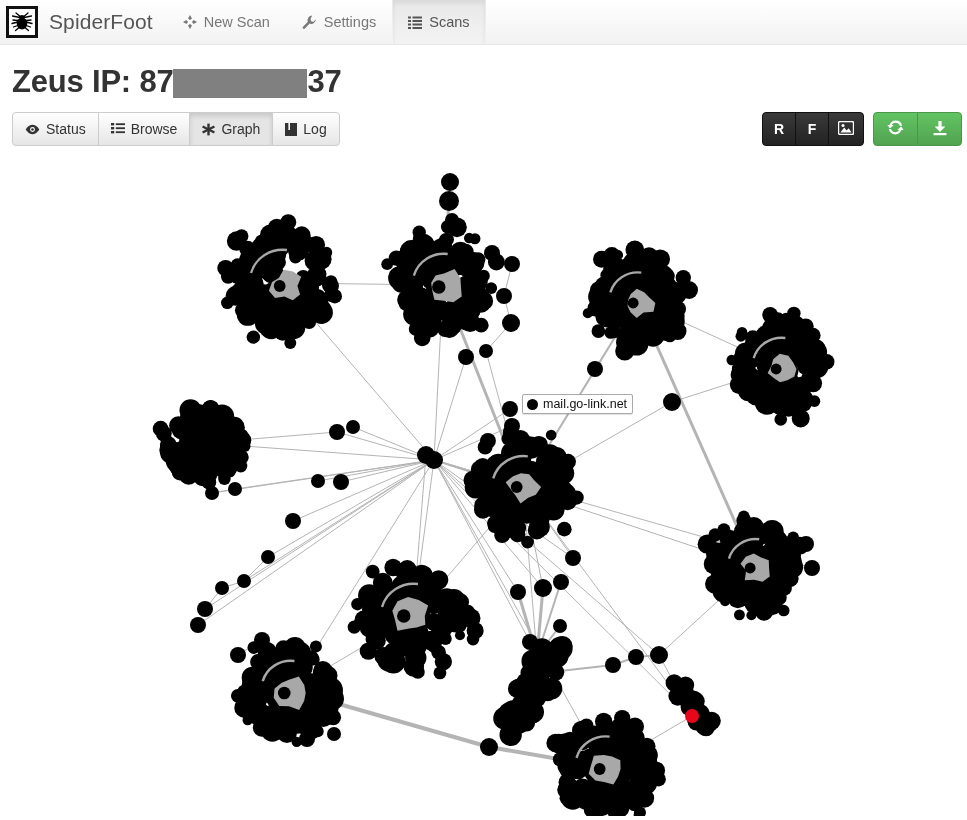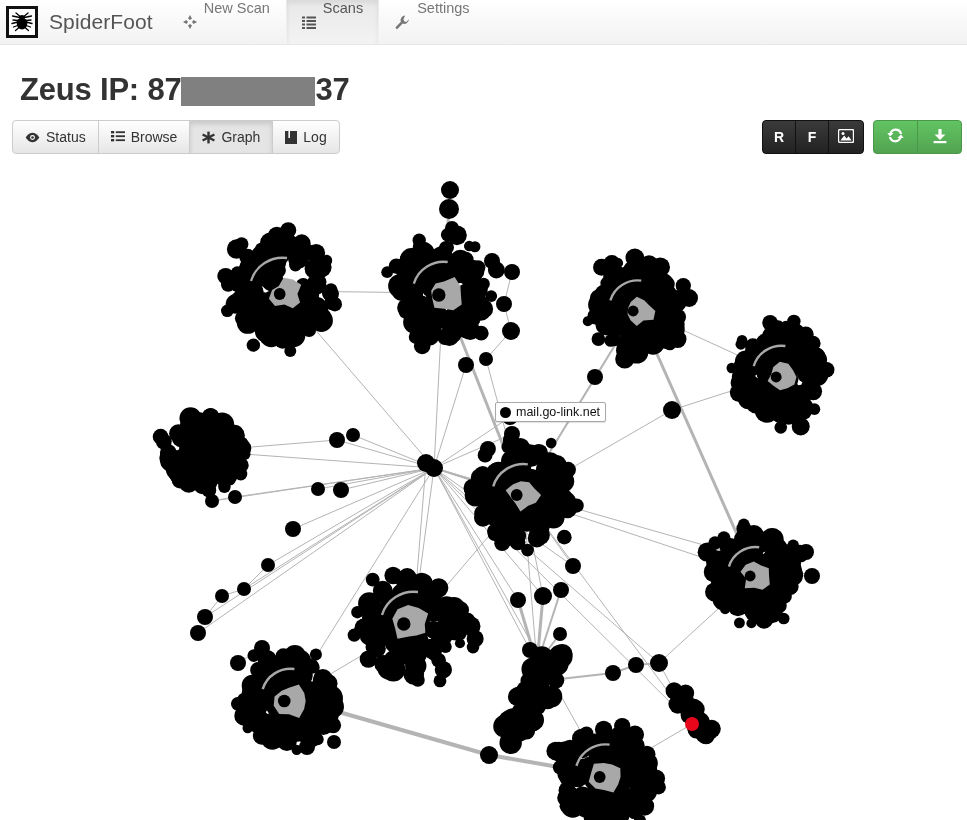--- a/index.html
+++ b/index.html
@@ -38,21 +38,21 @@
   .brand-text {
     font-size: 21px;
     color: #555;
     margin-left: 11px;
     font-weight: 400;
     letter-spacing: 0.1px;
     white-space: nowrap;
   }
   .nav-items { display: flex; align-items: stretch; }
   .nav-item {
-    display: flex; 
+    display: flex; align-items: center;
     padding: 0 15px;
     color: #777;
     font-size: 14.5px;
     text-decoration: none;
     border-left: 1px solid transparent;
     border-right: 1px solid transparent;
     white-space: nowrap;
   }
   .nav-item .ni-icon { margin-right: 7px; display: inline-flex; align-items: center; }
   .nav-item.active {
@@ -60,21 +60,21 @@
     color: #555;
     box-shadow: inset 0 3px 5px rgba(0,0,0,0.07);
   }
   .nav-right {
     margin-left: auto;
     display: flex; align-items: stretch;
   }
 
   
   .page-title {
-    margin: 8px;
+    margin: 0;
     padding: 20px 0 0 12px;
     font-size: 31px;
     font-weight: bold;
     color: #333;
     line-height: 1.1;
     display: flex;
     align-items: center;
     white-space: nowrap;
     letter-spacing: -0.2px;
   }
@@ -211,44 +211,44 @@
             <g fill="#777">
           <path d="M7 0 L9 3.5 L7 5 L5 3.5 Z"></path>
               <path d="M7 14 L5 10.5 L7 9 L9 10.5 Z"></path>
           <path d="M0 7 L3.5 5 L5 7 L3.5 9 Z"></path>
               <path d="M14 7 L10.5 9 L9 7 L10.5 5 Z"></path>
         </g>
           </svg>
       </span>
       <span>New Scan</span>
     </a>
+    <a class="nav-item" href="#">
+      <span class="ni-icon">
+        <svg width="15" height="15" viewBox="0 0 15 15">
+          <path d="M10.2 0.6 a4.6 4.6 0 0 0 -4.3 6.2 L0.8 11.9 a1.3 1.3 0 0 0 1.8 1.8 l5.1 -5.1 a4.6 4.6 0 0 0 6.2 -4.3 l-2.6 2.6 -2.2 -0.6 -0.6 -2.2 z" fill="#777"></path>
+        </svg>
+      </span>
+      <span>Settings</span>
+    </a>
     <a class="nav-item active" href="#">
       <span class="ni-icon">
         <svg width="14" height="13" viewBox="0 0 14 13">
             <g fill="#555">
           <rect x="0" y="0.5" width="3" height="2"></rect>
               <rect x="4.5" y="0.5" width="9.5" height="2"></rect>
           <rect x="0" y="4" width="3" height="2"></rect>
               <rect x="4.5" y="4" width="9.5" height="2"></rect>
           <rect x="0" y="7.5" width="3" height="2"></rect>
               <rect x="4.5" y="7.5" width="9.5" height="2"></rect>
           <rect x="0" y="11" width="3" height="2"></rect>
               <rect x="4.5" y="11" width="9.5" height="2"></rect>
         </g>
           </svg>
       </span>
       <span>Scans</span>
-    </a>
-    <a class="nav-item" href="#">
-      <span class="ni-icon">
-        <svg width="15" height="15" viewBox="0 0 15 15">
-          <path d="M10.2 0.6 a4.6 4.6 0 0 0 -4.3 6.2 L0.8 11.9 a1.3 1.3 0 0 0 1.8 1.8 l5.1 -5.1 a4.6 4.6 0 0 0 6.2 -4.3 l-2.6 2.6 -2.2 -0.6 -0.6 -2.2 z" fill="#777"></path>
-        </svg>
-      </span>
-      <span>Settings</span>
     </a>
   </div>
 
 </div>
 
 <h1 class="page-title">
   <span>Zeus IP: 87</span>
     <span class="redaction"></span>
     <span>37</span>
 </h1>
@@ -1842,17 +1842,17 @@
           <circle cx="705.0079455523901" cy="729.8981059406984" r="9.702846364883403" fill="#000000"></circle>
           <circle cx="707.2919119974675" cy="733.1469346839717" r="6.665102023319616" fill="#000000"></circle>
           <circle cx="711.7610636277303" cy="724.8031708346523" r="9.032450274348422" fill="#000000"></circle>
           <circle cx="709.082067109845" cy="727.533481059407" r="8.888224451303156" fill="#000000"></circle>
           <circle cx="705.921589110478" cy="732.0045320249025" r="8.315757887517147" fill="#000000"></circle>
         </g>
         <circle cx="692" cy="720" r="7" fill="#e8071a"></circle>
         <circle cx="434" cy="464" r="9" fill="#000000"></circle>
       </g>
     </svg>
-  <div class="node-label" id="graph-tooltip" style="left: 495px; top: 238px;">
+  <div class="node-label" id="graph-tooltip" style="left: 522px; top: 238px;">
     <span class="dot"></span>
     <span>mail.go-link.net</span>
   </div>
 </div>
 
 </body></html>

